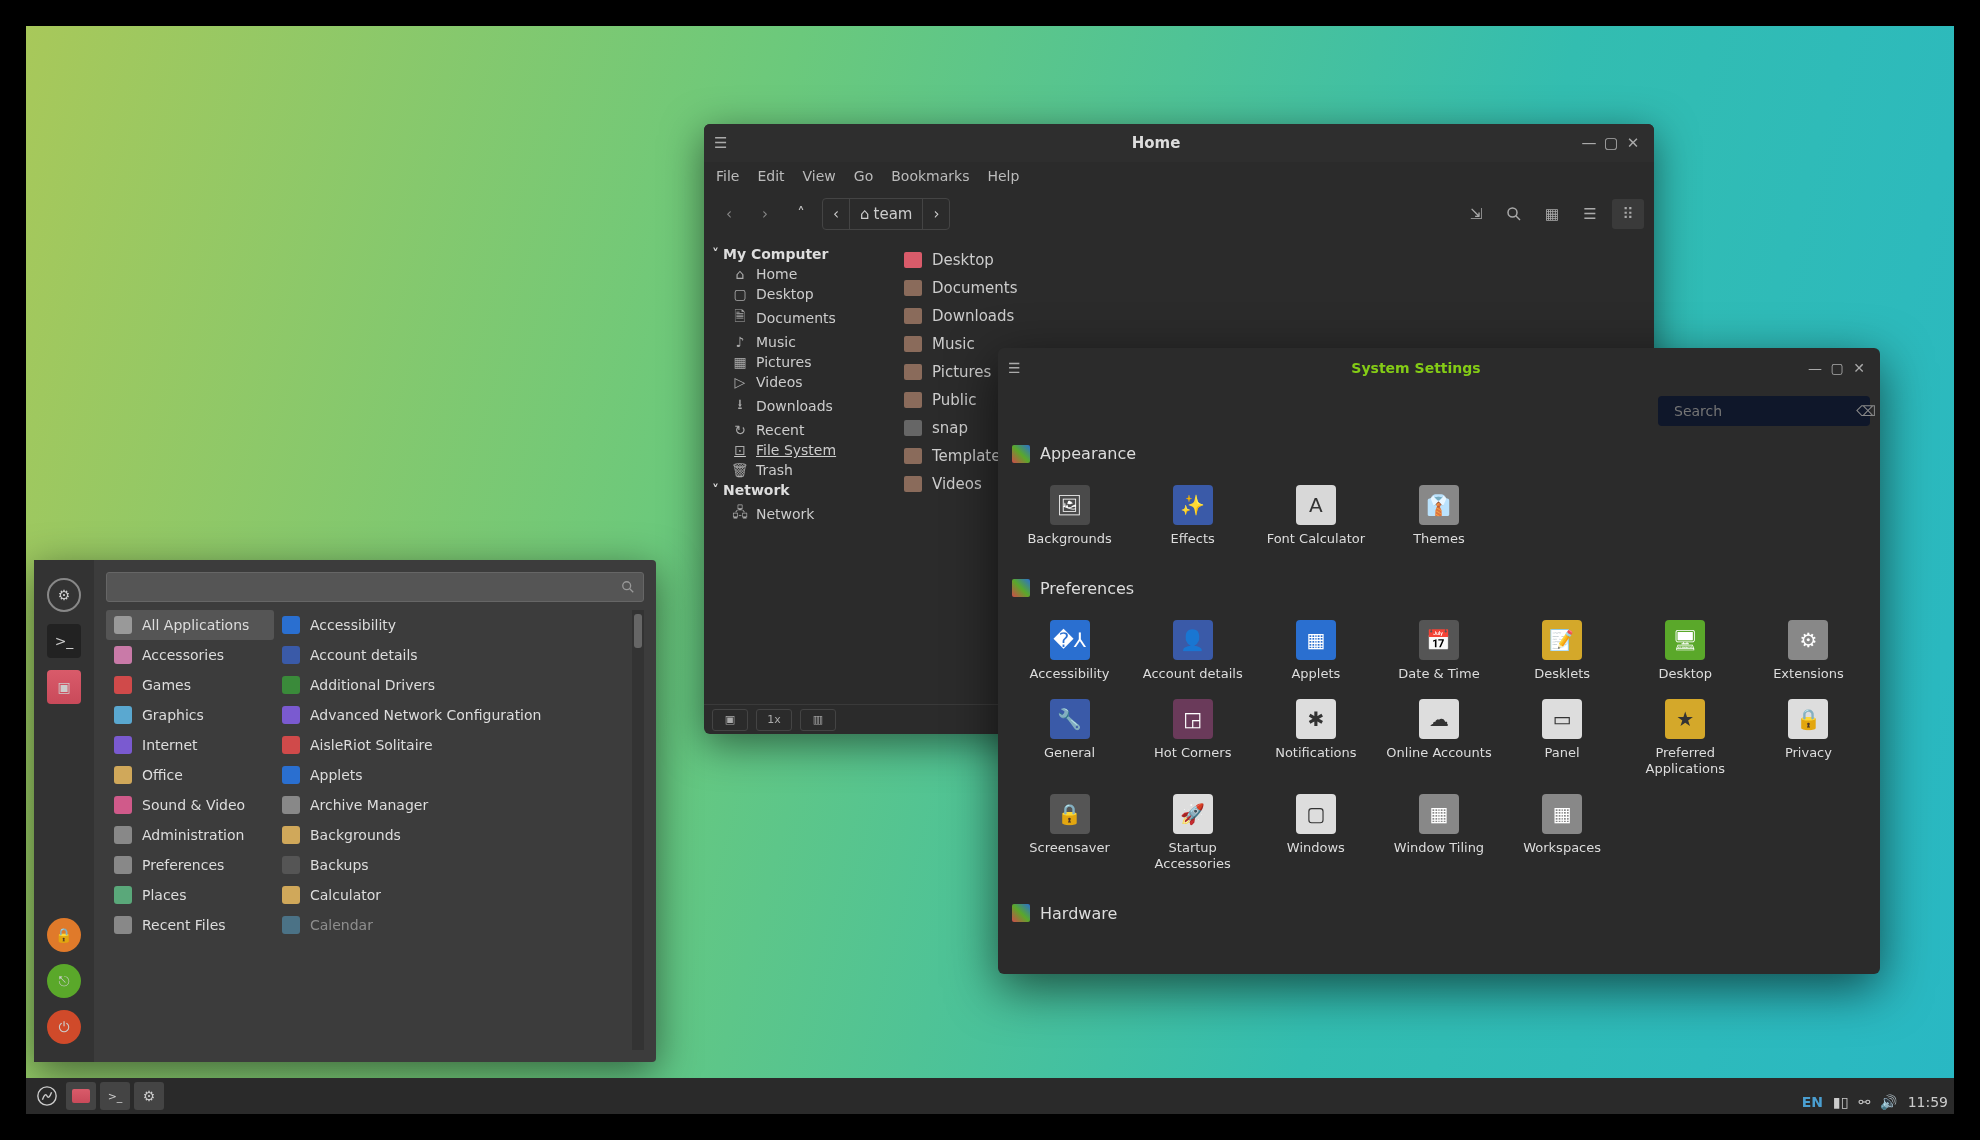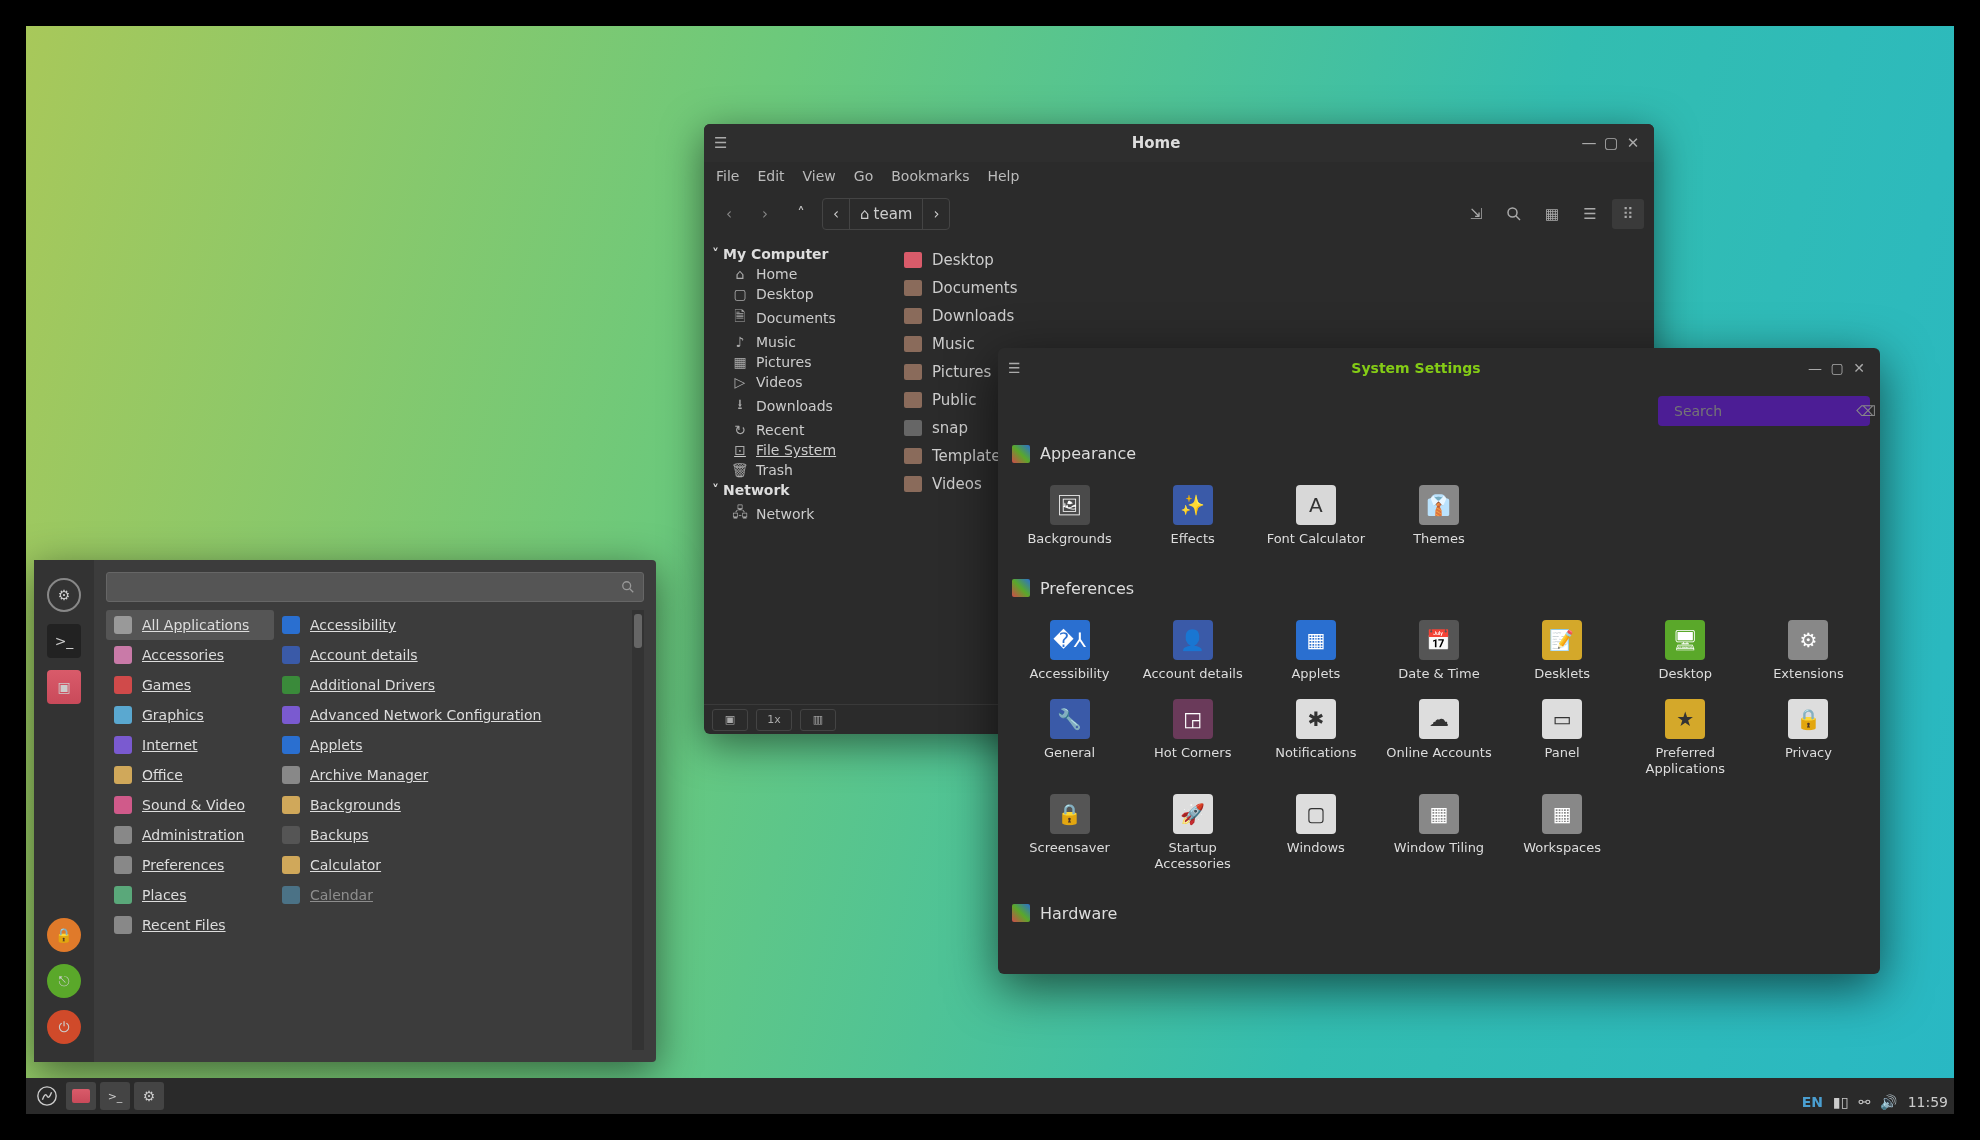--- a/index.html
+++ b/index.html
@@ -33,21 +33,21 @@
 .folder-row { display: flex; align-items: center; gap: 10px; padding: 5px 8px; color: #ccc; cursor: pointer; }
 .folder-ico { width: 18px; height: 16px; border-radius: 2px; position: relative; }
 .fm-status { height: 30px; display: flex; align-items: center; gap: 8px; padding: 0 8px; border-top: 1px solid #3a3a3a; }
 .stbtn { width: 36px; height: 22px; border: 1px solid #444; border-radius: 3px; display: flex; align-items: center; justify-content: center; color: #aaa; font-size: 11px; }
 
 
 .settings { position: absolute; left: 972px; top: 322px; width: 882px; height: 626px; background: #2b2b2b; border-radius: 6px; box-shadow: 0 14px 50px rgba(0,0,0,.6); display: flex; flex-direction: column; color: #ccc; font-size: 14px; overflow: hidden; }
 .st-titlebar { height: 40px; display: flex; align-items: center; padding: 0 10px; }
 .st-title { flex: 1; text-align: center; font-weight: bold; color: #84cc16; }
 .st-search { height: 46px; display: flex; justify-content: flex-end; align-items: center; padding: 0 10px; }
-.st-searchbox { width: 212px; height: 30px; background: #4c1d95; border-radius: 4px; display: flex; align-items: center; padding: 0 8px; color: #888; gap: 8px; }
+.st-searchbox { width: 212px; height: 30px; background: #0f172a; border-radius: 4px; display: flex; align-items: center; padding: 0 8px; color: #888; gap: 8px; }
 .st-searchbox input { flex: 1; background: none; border: none; color: #ccc; font-size: 14px; outline: none; }
 .st-body { flex: 1; overflow-y: auto; padding: 0 12px 12px; }
 .st-section { display: flex; align-items: center; gap: 10px; padding: 10px 2px; color: #ddd; font-size: 16px; }
 .st-secicon { width: 18px; height: 18px; display: inline-block; }
 .st-grid { display: grid; grid-template-columns: repeat(7, 1fr); gap: 10px 4px; padding: 8px 0 18px; }
 .st-item { display: flex; flex-direction: column; align-items: center; gap: 6px; padding: 4px 2px; cursor: pointer; text-align: center; }
 .st-icon { width: 40px; height: 40px; border-radius: 4px; display: flex; align-items: center; justify-content: center; color: #fff; font-size: 20px; }
 .st-label { font-size: 13px; color: #ddd; line-height: 1.2; }
 
 
@@ -56,21 +56,21 @@
 .amlbtn { width: 34px; height: 34px; border-radius: 4px; display: flex; align-items: center; justify-content: center; color: #ccc; }
 .amlbtn.round { border-radius: 50%; }
 .appmenu-main { flex: 1; display: flex; flex-direction: column; padding: 12px; gap: 8px; }
 .am-search { height: 30px; background: #555; border: 1px solid #666; border-radius: 3px; display: flex; align-items: center; padding: 0 8px; }
 .am-search input { flex: 1; background: none; border: none; color: #eee; outline: none; font-size: 14px; }
 .am-body { flex: 1; display: flex; gap: 0; overflow: hidden; position: relative; }
 .am-cats { width: 168px; overflow-y: auto; }
 .am-apps { flex: 1; overflow-y: auto; }
 .am-scroll { width: 12px; background: #333; position: relative; }
 .am-thumb { position: absolute; top: 4px; left: 2px; right: 2px; height: 34px; background: #666; border-radius: 3px; }
-.am-row { display: flex; align-items: center; gap: 10px; padding: 6px 8px; cursor: pointer; border-radius: 3px; text-decoration: underline; }
+.am-row { display: flex; align-items: center; gap: 10px; padding: 6px 8px; cursor: pointer; border-radius: 3px; }
 .am-row.active { background: #555; }
 .am-ico { width: 18px; height: 18px; border-radius: 3px; display: flex; align-items: center; justify-content: center; font-size: 12px; color: #fff; }
 
 
 .panel { position: absolute; left: 0; right: 0; bottom: 0; height: 36px; background: #2a2a2a; display: flex; align-items: center; padding: 0 6px; gap: 4px; color: #ccc; font-size: 14px; }
 .pbtn { height: 28px; min-width: 30px; padding: 0 4px; display: flex; align-items: center; justify-content: center; border-radius: 3px; }
 .pbtn.active { background: #444; }
 .panel-right { margin-left: auto; display: flex; align-items: center; gap: 10px; margin-top: 12px; }
 
 svg { display: block; }
@@ -428,20 +428,24 @@
             </div>
             <div class="am-row">
               <span class="am-ico" style="background:#3a8a3a"></span>
               <span>Additional Drivers</span>
             </div>
             <div class="am-row">
               <span class="am-ico" style="background:#7a5ad0"></span>
               <span>Advanced Network Configuration</span>
             </div>
             <div class="am-row">
+              <span class="am-ico" style="background:#d04a4a"></span>
+              <span>AisleRiot Solitaire</span>
+            </div>
+            <div class="am-row">
               <span class="am-ico" style="background:#2a6fd0"></span>
               <span>Applets</span>
             </div>
             <div class="am-row">
               <span class="am-ico" style="background:#888"></span>
               <span>Archive Manager</span>
             </div>
             <div class="am-row">
               <span class="am-ico" style="background:#d0a85a"></span>
               <span>Backgrounds</span>

